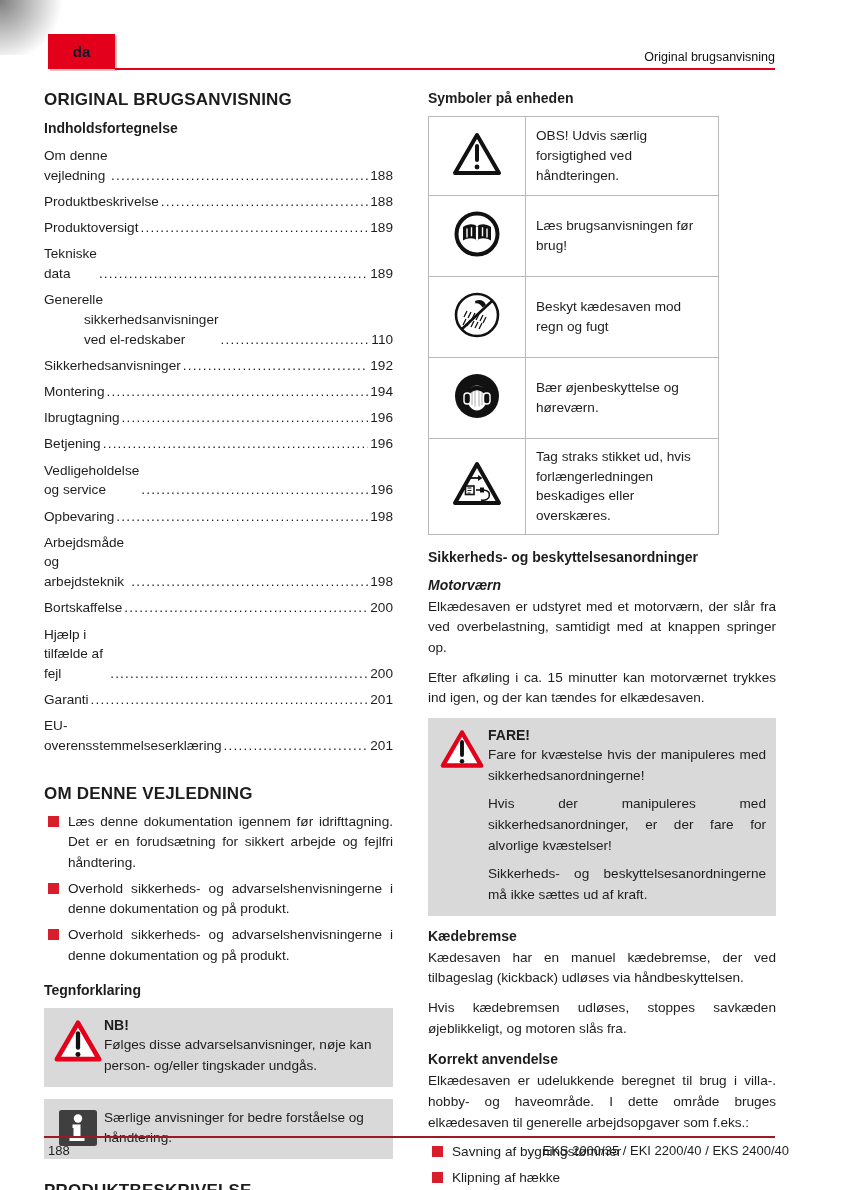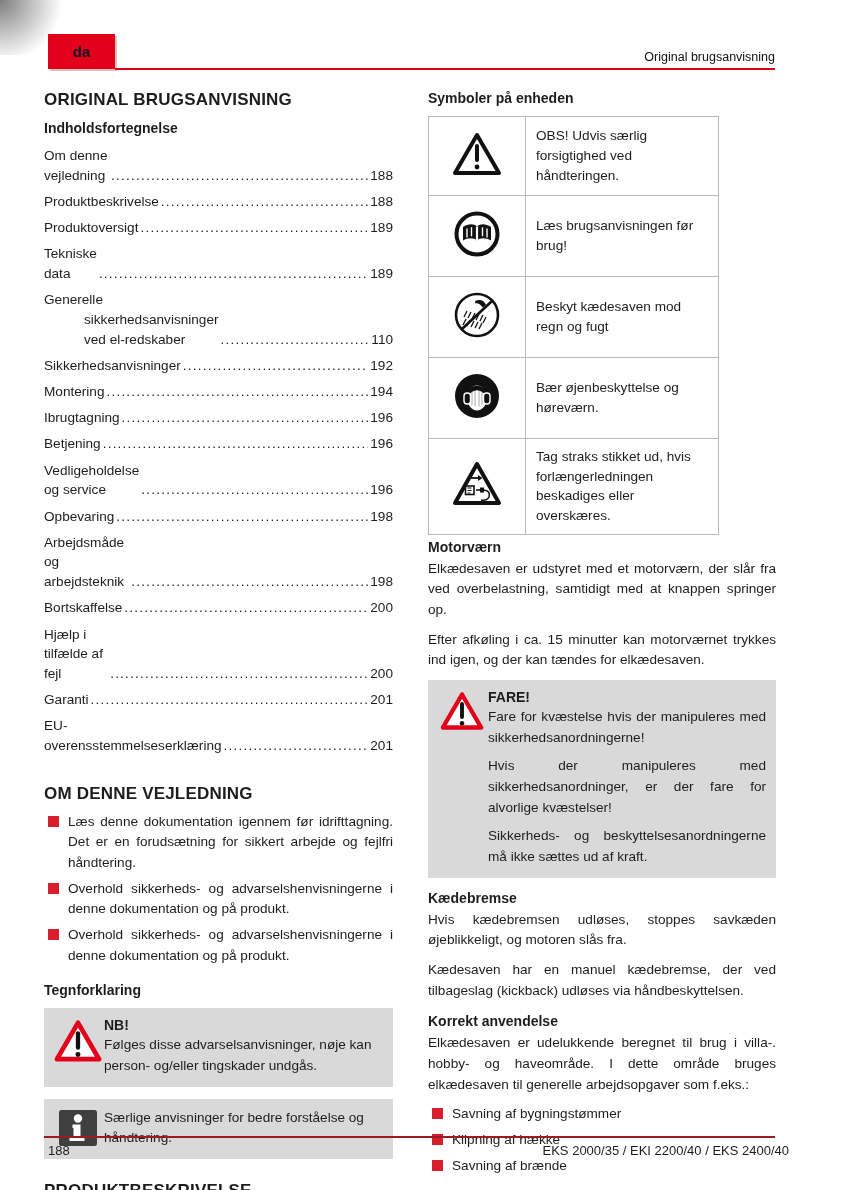--- a/index.html
+++ b/index.html
@@ -48,21 +48,21 @@
   .info-box{margin-top:12px;align-items:center;}
   .info-box .gbox-icon{padding-top:0;}
   
   .sym-table{border-collapse:collapse;width:291px;margin-top:2px;}
   .sym-table td{border:1.4px solid #b9b9b9;vertical-align:middle;}
   .sym-table .td-icon{width:94px;text-align:center;}
   .sym-table .td-text{padding:8px 10px;font-size:13.6px;line-height:1.45;}
   .r1 td{height:62px;} .r2 td{height:64px;} .r3 td{height:64px;} .r4 td{height:64px;} .r5 td{height:66px;}
   
   .sect-gap{margin-top:14px;}
-  .small-gap{margin-top:4px;margin-bottom:4px;}
+  .small-gap{margin-top:12px;margin-bottom:4px;font-style:italic;}
   .fare-box{margin:3px 0 12px 0;}
   
   .footer-rule{position:absolute;left:44px;top:1136px;width:731px;height:2px;background:#9a1b24;}
   .footer-page{position:absolute;left:48px;top:1143px;font-size:13px;}
   .footer-models{position:absolute;right:53px;top:1143px;font-size:13px;}
   
   .corner-shade{position:absolute;left:0;top:0;width:70px;height:55px;
     background:radial-gradient(circle at 0 0, rgba(20,20,20,.55), rgba(20,20,20,0) 70%);pointer-events:none;}
 </style>
 </head>
@@ -279,20 +279,21 @@
             <path d="M24 29 h4" stroke="#111111" stroke-width="1.6"></path>
             <path d="M28 26.5 v5 l4 0 v-5 z" fill="#111111"></path>
             <path d="M32 29 q7 1 5 7 q-2 4 -8 3" fill="none" stroke="#111111" stroke-width="1.6"></path>
           </svg>
         </td>
         <td class="td-text">Tag straks stikket ud, hvis forlængerledningen beskadiges eller overskæres.</td>
       </tr>
     </tbody>
       </table>
 
+    <div class="h-sub sect-gap">Sikkerheds- og beskyttelsesanordninger</div>
 
     <div class="h-sub small-gap">Motorværn</div>
     <p class="just">Elkædesaven er udstyret med et motorværn, der slår fra ved overbelastning, samtidigt med at knappen springer op.</p>
     <p class="just">Efter afkøling i ca. 15 minutter kan motorværnet trykkes ind igen, og der kan tændes for elkædesaven.</p>
 
     <div class="gbox fare-box">
       <div class="gbox-icon">
         <svg width="44" height="40" viewBox="0 0 50 46">
           <path d="M25 4 L47 42 L3 42 Z" fill="#ffffff" stroke="#e2001a" stroke-width="5" stroke-linejoin="round"></path>
           <path d="M25 15 L25 30" stroke="#111111" stroke-width="4.5" stroke-linecap="round"></path>
@@ -301,22 +302,22 @@
       </div>
       <div class="gbox-body">
         <div class="gbox-title">FARE!</div>
         <p class="just">Fare for kvæstelse hvis der manipuleres med sikkerhedsanordningerne!</p>
         <p class="just">Hvis der manipuleres med sikkerhedsanordninger, er der fare for alvorlige kvæstelser!</p>
         <p class="just">Sikkerheds- og beskyttelsesanordningerne må ikke sættes ud af kraft.</p>
       </div>
     </div>
 
     <div class="h-sub" style="margin-bottom:4px;">Kædebremse</div>
+    <p class="just">Kædesaven har en manuel kædebremse, der ved tilbageslag (kickback) udløses via håndbeskyttelsen.</p>
     <p class="just">Hvis kædebremsen udløses, stoppes savkæden øjeblikkeligt, og motoren slås fra.</p>
-    <p class="just">Kædesaven har en manuel kædebremse, der ved tilbageslag (kickback) udløses via håndbeskyttelsen.</p>
 
     <div class="h-sub" style="margin-top:12px;margin-bottom:4px;">Korrekt anvendelse</div>
     <p class="just">Elkædesaven er udelukkende beregnet til brug i villa-. hobby- og haveområde. I dette område bruges elkædesaven til generelle arbejdsopgaver som f.eks.:</p>
     <div class="bullets">
       <div class="bullet-item">
           <span class="bullet-sq"></span>
           <p>Savning af bygningstømmer</p>
         </div>
       <div class="bullet-item">
           <span class="bullet-sq"></span>

